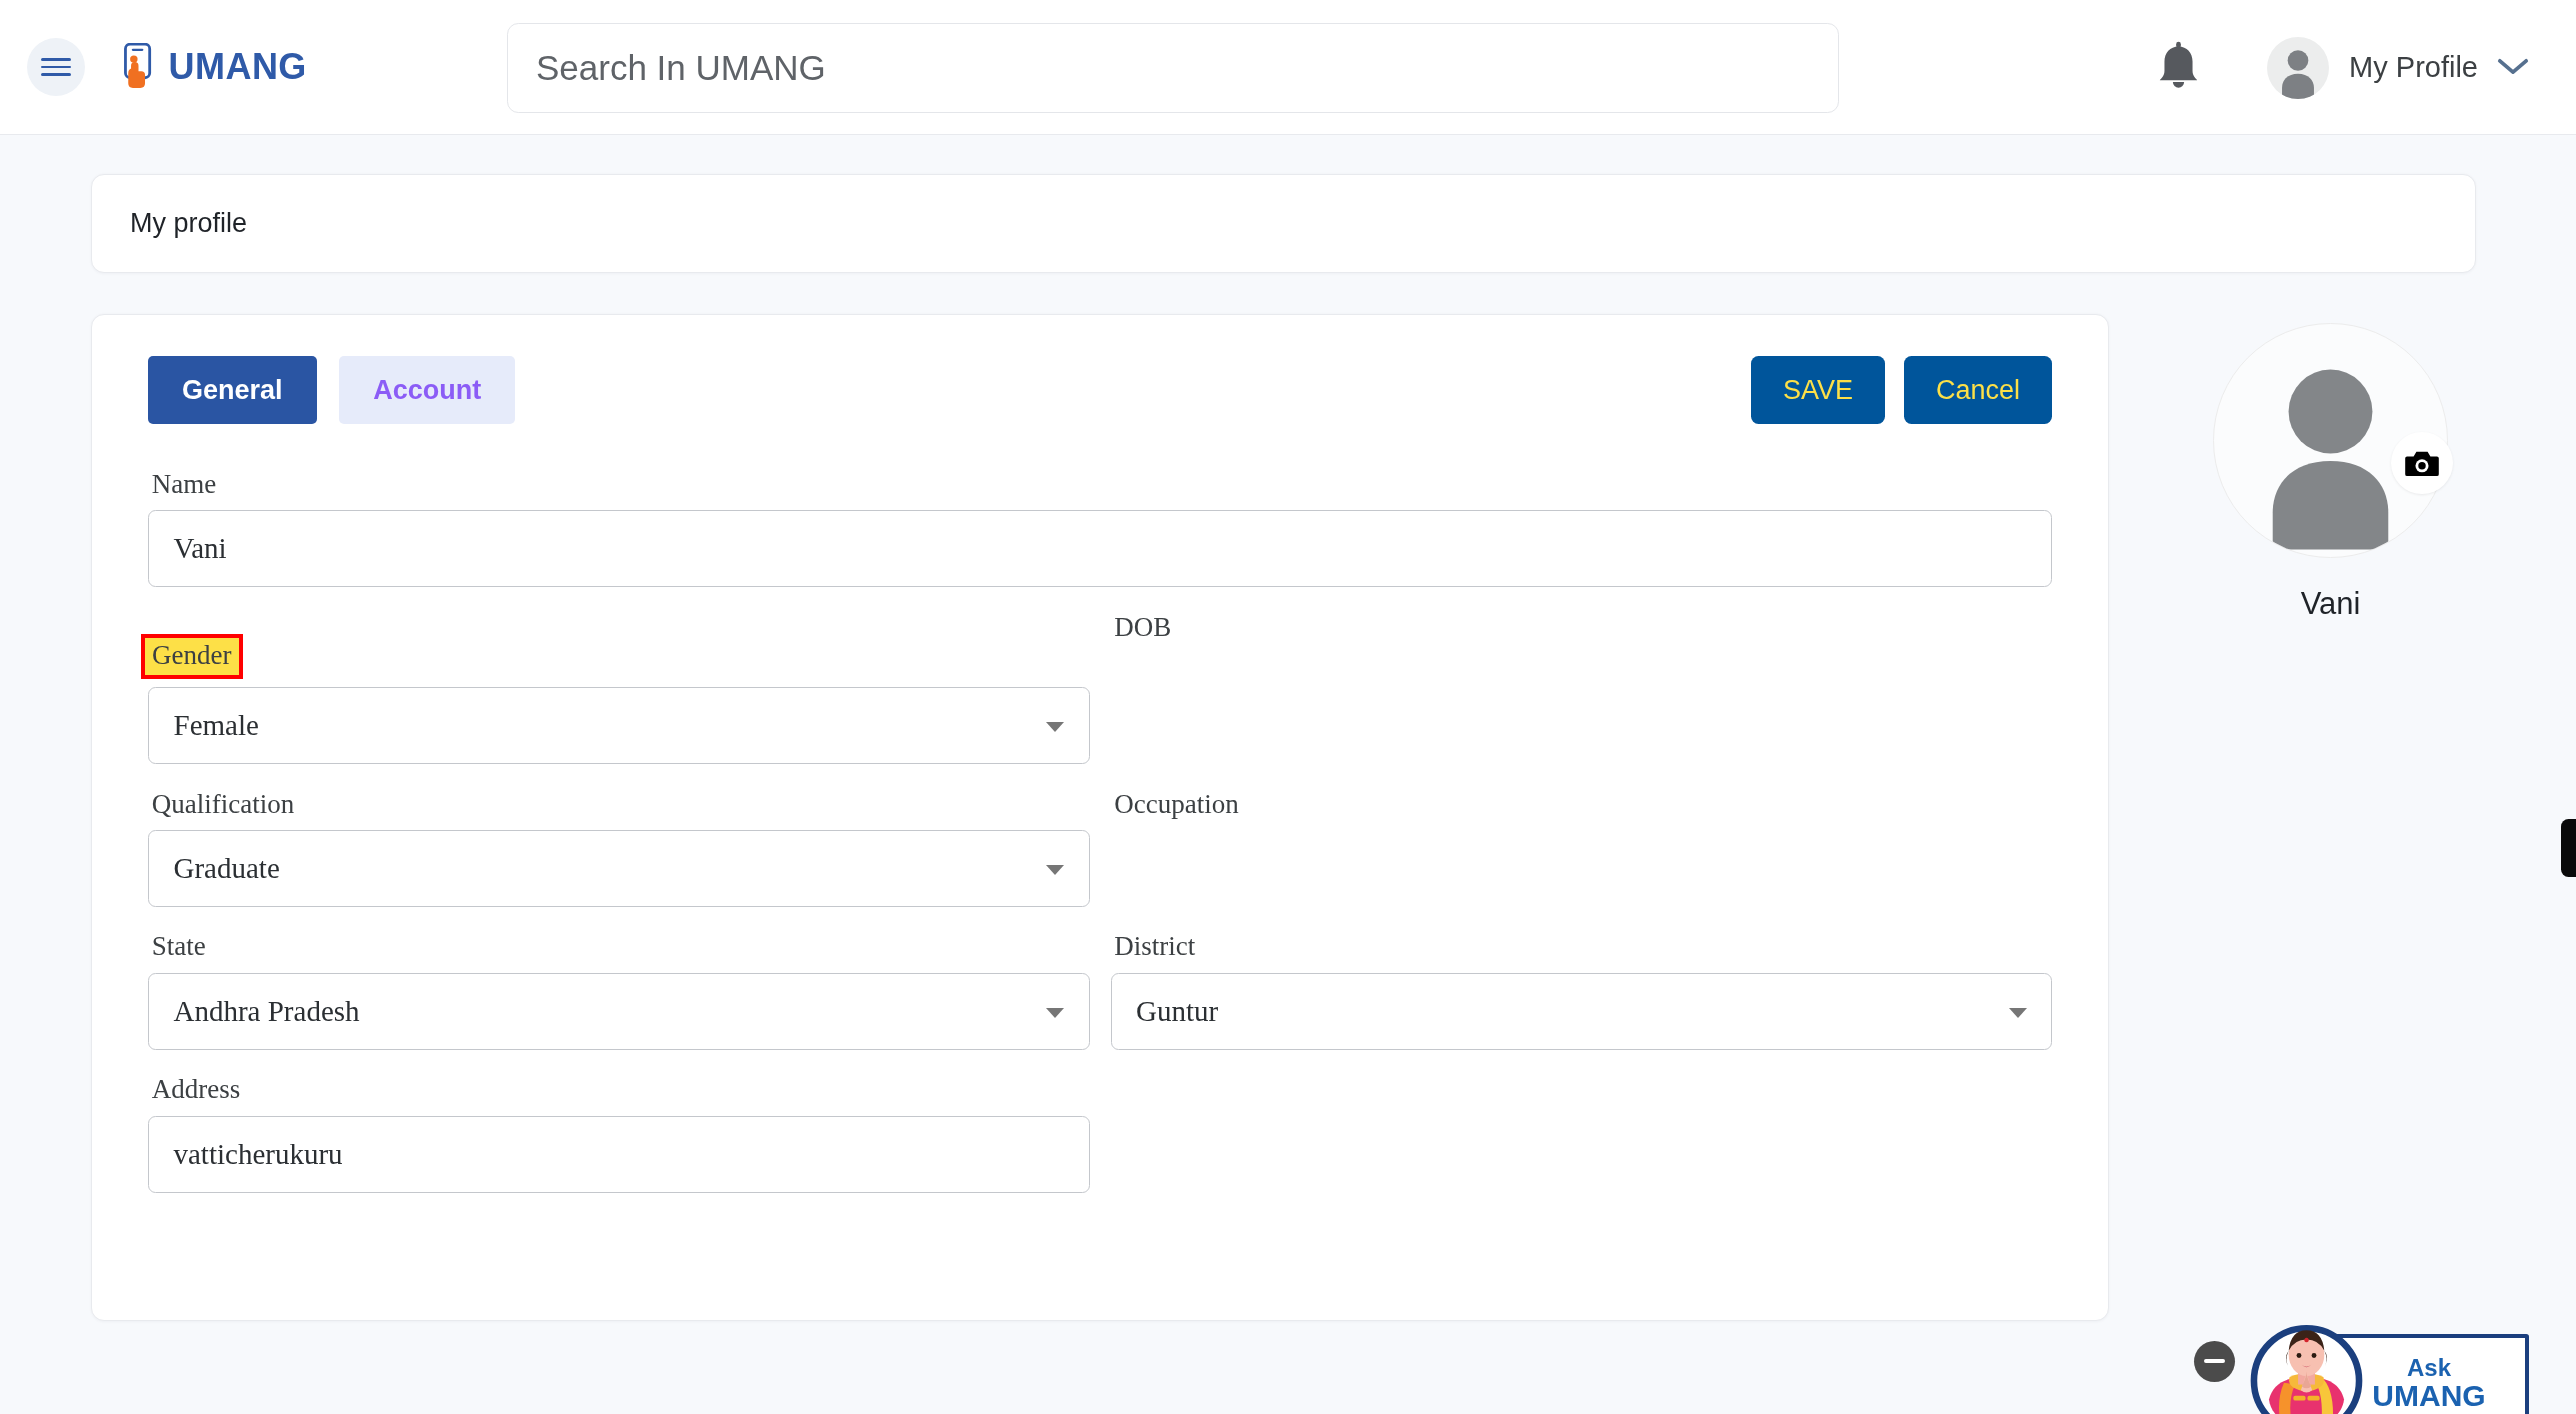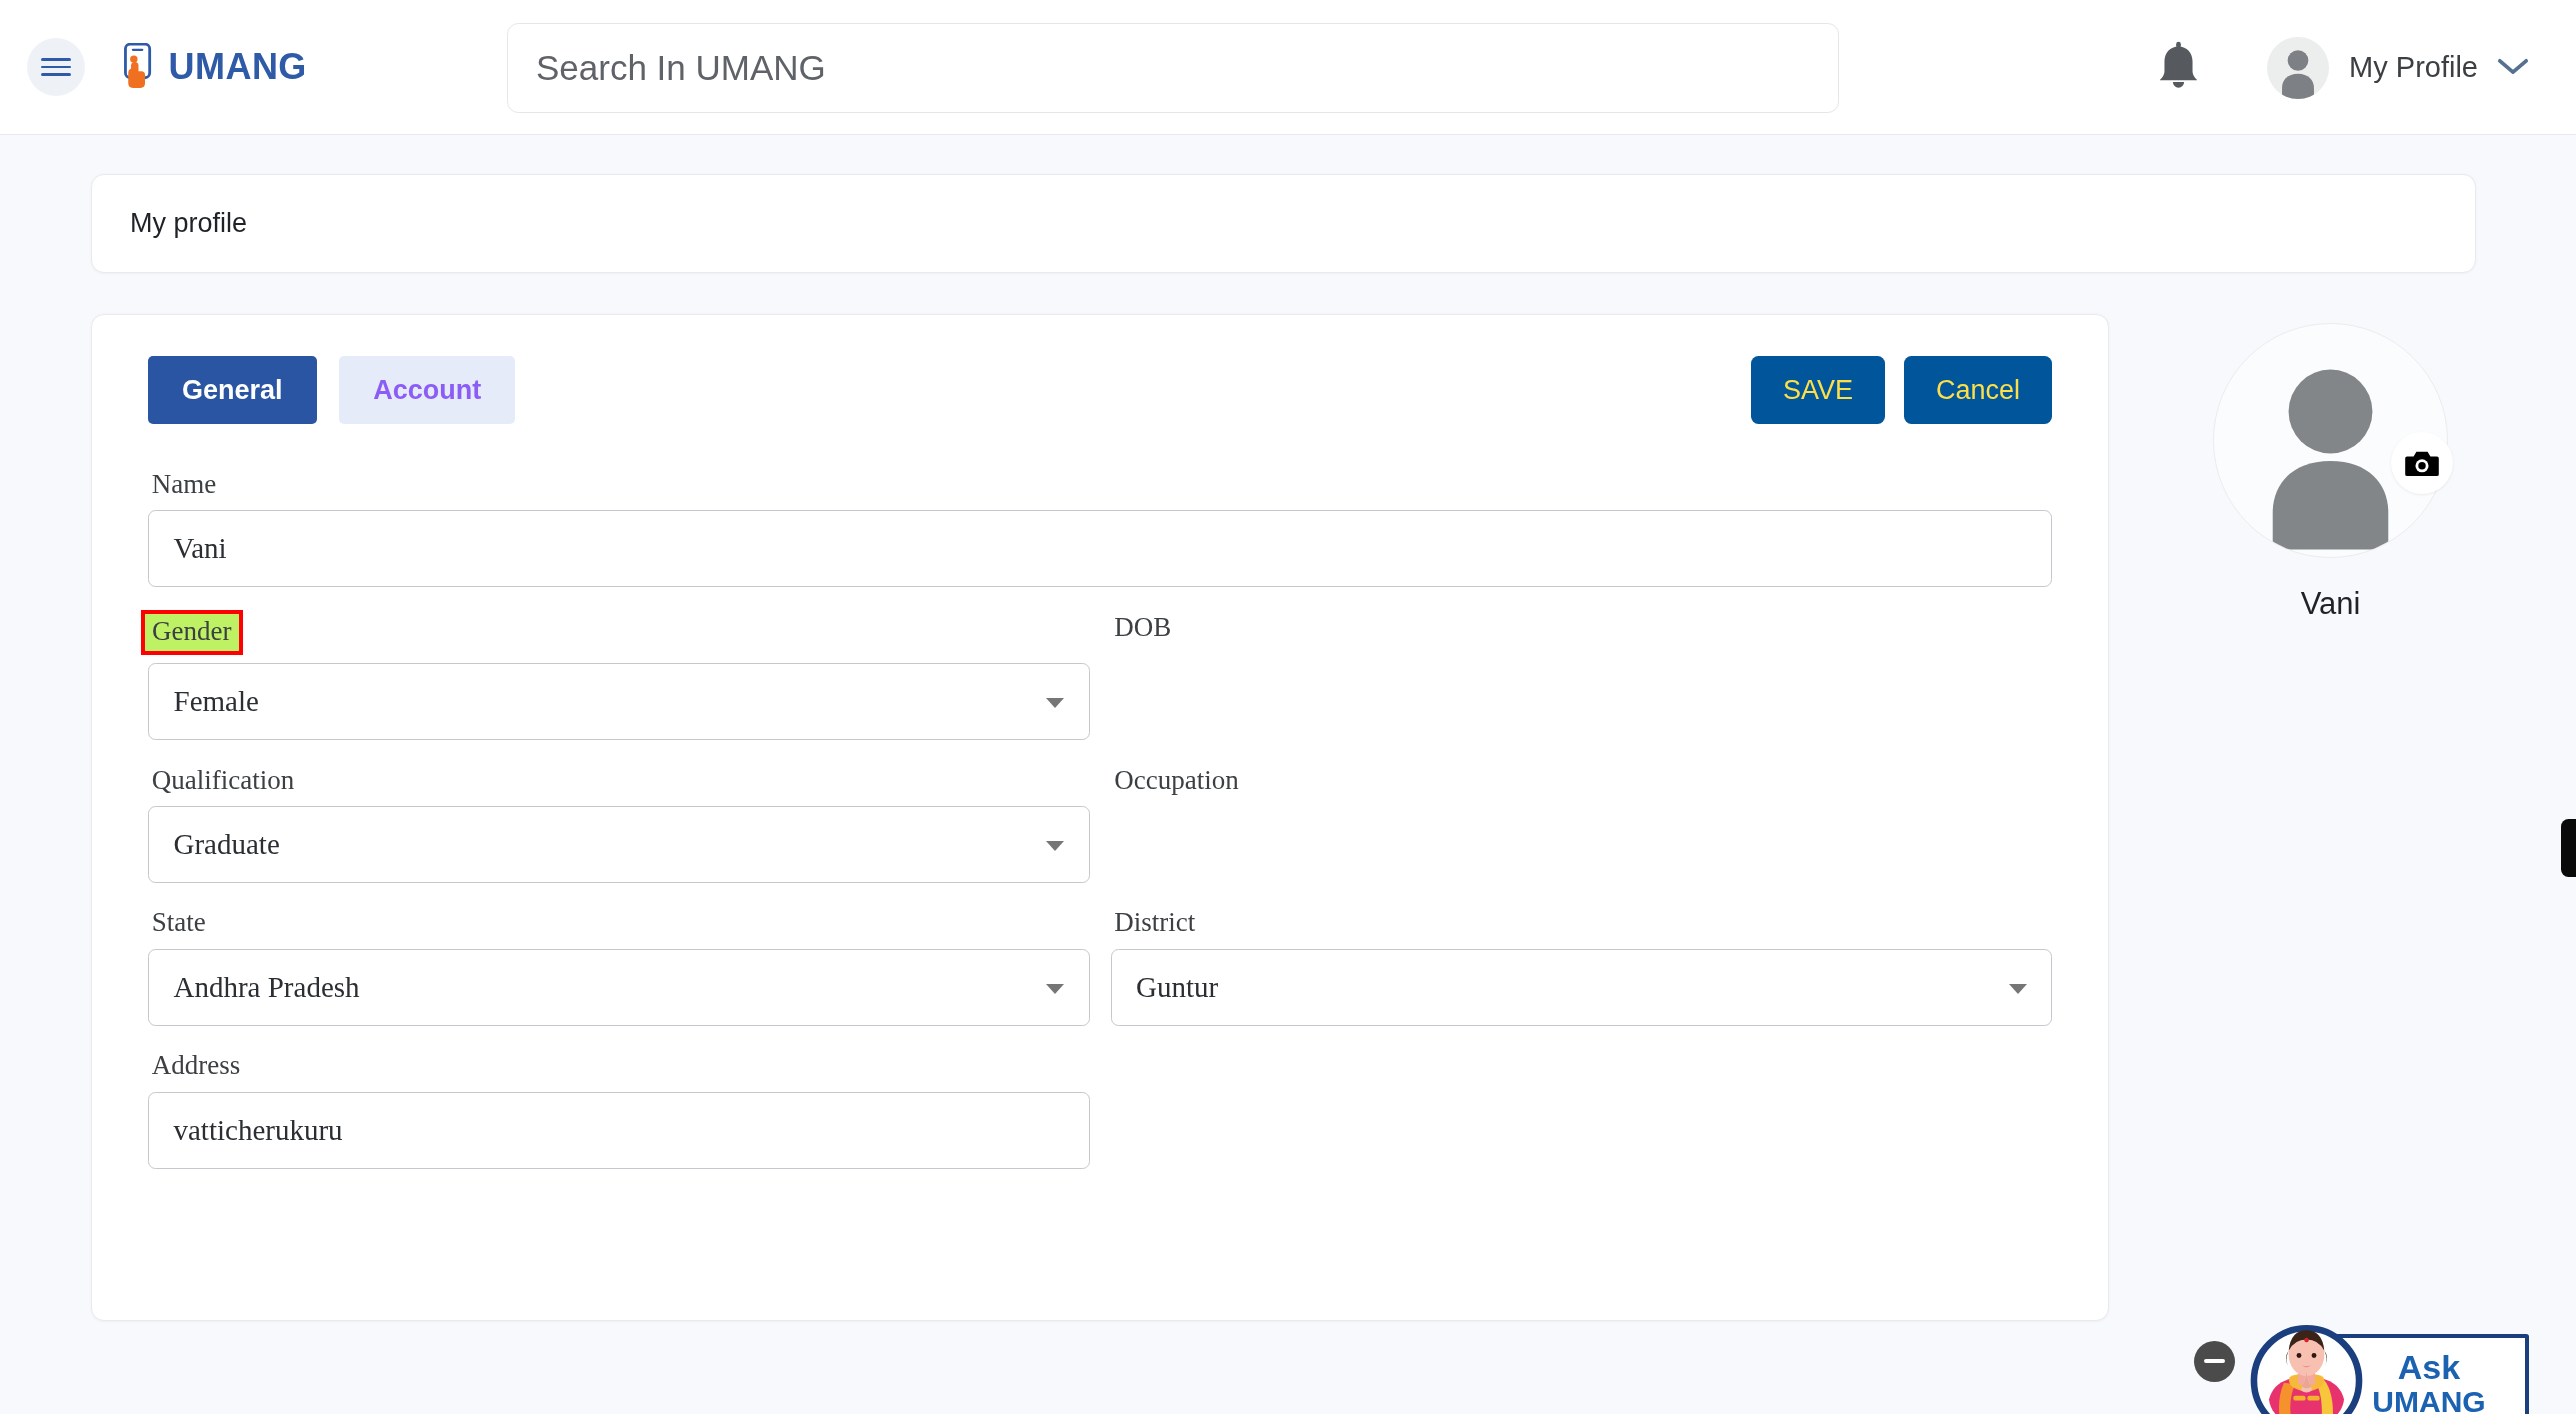--- a/index.html
+++ b/index.html
@@ -110,21 +110,21 @@
   .field.full { width: 1905px; }
   .field.half { width: 942px; }
   .flabel {
     font-size: 27px; color: #3c4043; margin-bottom: 8.5px;
     align-self: flex-start; padding: 1.9px 3.8px;
   }
   .flabel.highlight {
     border: 4.7px solid #ff0000;
     padding: 1.9px 7.5px 3.8px 7.5px;
     margin-left: -7.5px;
-    position: relative; z-index: 4; background: #bef264;
+    position: relative; z-index: 4; background: #fde047; margin-top: 24px;
   }
   .control {
     height: 77px; border: 0.9px solid #c4c7cc; border-radius: 7.5px;
     background: #ffffff; display: flex; align-items: center;
     padding: 0 24.5px; position: relative;
   }
   .control .val { font-size: 29px; color: #2b2f33; }
   .caret {
     position: absolute; right: 24.5px; top: 50%;
     width: 0; height: 0; margin-top: -3.8px;
@@ -172,21 +172,21 @@
     cursor: pointer;
   }
   .ask-min i { display:block; width: 21px; height: 4.7px; background:#fff; border-radius:1.9px; }
   .ask-box {
     position: absolute; left: 83px; top: 17px;
     width: 200px; height: 99px;
     background: #ffffff; border: 4.7px solid #1b3f7e; border-radius: 2.8px;
     display: flex; flex-direction: column; align-items: center; justify-content: center;
     cursor: pointer;
   }
-  .ask-box .a1 { font-size: 34px; font-weight: bold; color: #1b62b0; line-height: 1.05; }
+  .ask-box .a1 { font-size: 24px; font-weight: bold; color: #1b62b0; line-height: 1.05; }
   .ask-box .a2 { font-size: 30px; font-weight: bold; color: #1b62b0; line-height: 1.05; }
   .ask-avatar {
     position: absolute; left: 0px; top: 0px;
     width: 121px; height: 122px; cursor: pointer;
   }
 </style>
 </head>
 <body>
 
 <div class="topbar">

